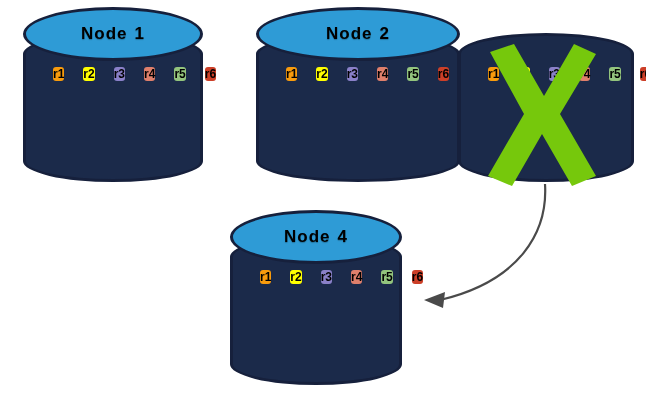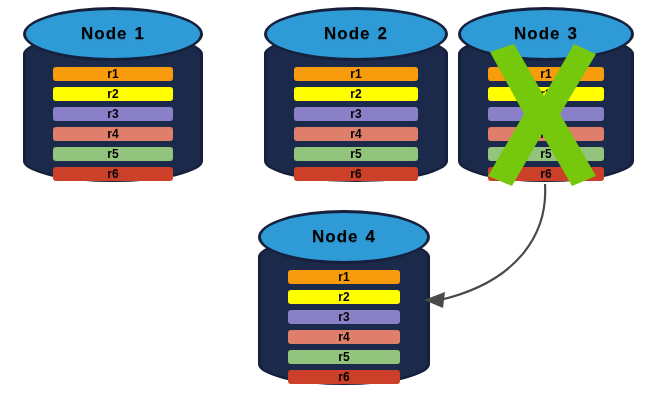--- a/index.html
+++ b/index.html
@@ -62,22 +62,22 @@
     margin-left: 7px;
   }
 
   
   .rows {
     position: absolute;
     left: 30px;
     right: 30px;
     top: 60px;
     display: flex;
-    flex-direction: column;
-    gap: 6px;
+    flex-direction: row;
+    gap: 19px;
   }
   .row-bar {
     height: 14px;
     border-radius: 3px;
     display: flex;
     align-items: center;
     justify-content: center;
     font-size: 12px;
     font-weight: bold;
     color: #000000;
@@ -114,55 +114,52 @@
     <div class="rows">
       <div class="row-bar" style="background:#f89b0d;">r1</div>
       <div class="row-bar" style="background:#ffff00;">r2</div>
       <div class="row-bar" style="background:#8a80c8;">r3</div>
       <div class="row-bar" style="background:#df7f6b;">r4</div>
       <div class="row-bar" style="background:#93c47d;">r5</div>
       <div class="row-bar" style="background:#cc3f28;">r6</div>
     </div>
   </div>
 
-  <div class="node" style="left:264px; top:7px; width:184px; height:175px;">
+  <div class="node" style="left:256px; top:7px; width:204px; height:175px;">
     <div class="cyl-body"></div>
     <div class="cyl-top">
       <span class="node-title"><span>Node</span><span class="num">2</span></span>
     </div>
     <div class="rows">
       <div class="row-bar" style="background:#f89b0d;">r1</div>
       <div class="row-bar" style="background:#ffff00;">r2</div>
       <div class="row-bar" style="background:#8a80c8;">r3</div>
       <div class="row-bar" style="background:#df7f6b;">r4</div>
       <div class="row-bar" style="background:#93c47d;">r5</div>
       <div class="row-bar" style="background:#cc3f28;">r6</div>
     </div>
   </div>
 
   <div class="node" style="left:458px; top:7px; width:176px; height:175px;">
     <div class="cyl-body"></div>
-    <div class="cyl-top">
-      <span class="node-title"><span>Node</span><span class="num">3</span></span>
-    </div>
     <div class="rows">
       <div class="row-bar" style="background:#f89b0d;">r1</div>
       <div class="row-bar" style="background:#ffff00;">r2</div>
       <div class="row-bar" style="background:#8a80c8;">r3</div>
       <div class="row-bar" style="background:#df7f6b;">r4</div>
       <div class="row-bar" style="background:#93c47d;">r5</div>
       <div class="row-bar" style="background:#cc3f28;">r6</div>
     </div>
   </div>
 
   <svg class="fail-x" style="left:486px; top:44px;" width="112" height="142" viewBox="0 0 112 142">
     <polygon points="4,8 28,0 58,52 88,0 110,10 74,70 110,132 86,142 56,90 26,142 2,132 38,70" fill="#76c80c"></polygon>
   </svg>
 
-  <div class="node" style="left:258px; top:210px; width:172px; height:175px;">
+  <div class="node" style="left:230px; top:210px; width:172px; height:175px;">
     <div class="cyl-body"></div>
     <div class="cyl-top">
       <span class="node-title"><span>Node</span><span class="num">4</span></span>
     </div>
     <div class="rows">
       <div class="row-bar" style="background:#f89b0d;">r1</div>
       <div class="row-bar" style="background:#ffff00;">r2</div>
       <div class="row-bar" style="background:#8a80c8;">r3</div>
       <div class="row-bar" style="background:#df7f6b;">r4</div>
       <div class="row-bar" style="background:#93c47d;">r5</div>

